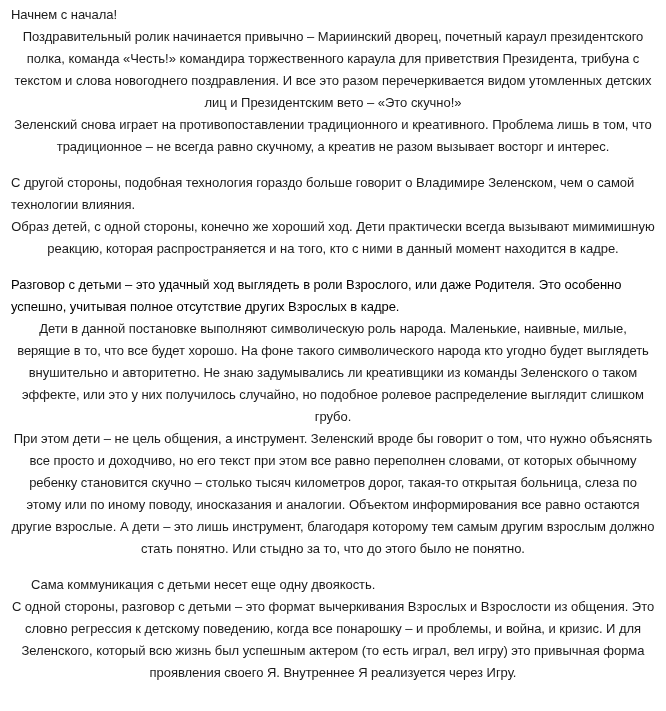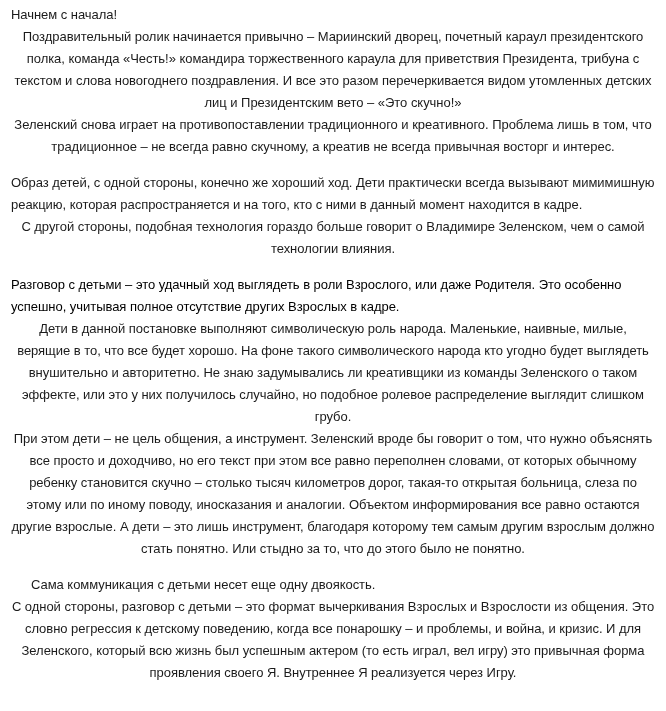--- a/index.html
+++ b/index.html
@@ -42,25 +42,25 @@
     text-align: center;
   }
 </style>
 </head>
 <body style="background: rgb(255, 255, 255);">
 
 <div id="article">
     <div class="para-block">
       <p class="line-run" style="color: rgb(27, 27, 27);">Начнем с начала!</p>
       <p class="line-run" style="color: rgb(27, 27, 27);">Поздравительный ролик начинается привычно – Мариинский дворец, почетный караул президентского полка, команда «Честь!» командира торжественного караула для приветствия Президента, трибуна с текстом и слова новогоднего поздравления. И все это разом перечеркивается видом утомленных детских лиц и Президентским вето – «Это скучно!»</p>
-      <p class="line-run" style="color: rgb(27, 27, 27);">Зеленский снова играет на противопоставлении традиционного и креативного. Проблема лишь в том, что традиционное – не всегда равно скучному, а креатив не всегда привычная восторг и интерес.</p>
+      <p class="line-run" style="color: rgb(27, 27, 27);">Зеленский снова играет на противопоставлении традиционного и креативного. Проблема лишь в том, что традиционное – не всегда равно скучному, а креатив не разом вызывает восторг и интерес.</p>
     </div>
     <div class="para-block">
+      <p class="line-run" style="color: rgb(27, 27, 27);">С другой стороны, подобная технология гораздо больше говорит о Владимире Зеленском, чем о самой технологии влияния.</p>
       <p class="line-run" style="color: rgb(27, 27, 27);">Образ детей, с одной стороны, конечно же хороший ход. Дети практически всегда вызывают мимимишную реакцию, которая распространяется и на того, кто с ними в данный момент находится в кадре.</p>
-      <p class="line-run" style="color: rgb(27, 27, 27);">С другой стороны, подобная технология гораздо больше говорит о Владимире Зеленском, чем о самой технологии влияния.</p>
     </div>
     <div class="para-block">
       <p class="line-run" style="color: #000000;">Разговор с детьми – это удачный ход выглядеть в роли Взрослого, или даже Родителя. Это особенно успешно, учитывая полное отсутствие других Взрослых в кадре.</p>
       <p class="line-run" style="color: rgb(27, 27, 27);">Дети в данной постановке выполняют символическую роль народа. Маленькие, наивные, милые, верящие в то, что все будет хорошо. На фоне такого символического народа кто угодно будет выглядеть внушительно и авторитетно. Не знаю задумывались ли креативщики из команды Зеленского о таком эффекте, или это у них получилось случайно, но подобное ролевое распределение выглядит слишком грубо.</p>
       <p class="line-run" style="color: rgb(27, 27, 27);">При этом дети – не цель общения, а инструмент. Зеленский вроде бы говорит о том, что нужно объяснять все просто и доходчиво, но его текст при этом все равно переполнен словами, от которых обычному ребенку становится скучно – столько тысяч километров дорог, такая-то открытая больница, слеза по этому или по иному поводу, иносказания и аналогии. Объектом информирования все равно остаются другие взрослые. А дети – это лишь инструмент, благодаря которому тем самым другим взрослым должно стать понятно. Или стыдно за то, что до этого было не понятно.</p>
     </div>
     <div class="para-block">
       <p class="line-run" style="color: rgb(27, 27, 27); margin-left: 20px;">Сама коммуникация с детьми несет еще одну двоякость.</p>
       <p class="line-run" style="color: rgb(27, 27, 27);">С одной стороны, разговор с детьми – это формат вычеркивания Взрослых и Взрослости из общения. Это словно регрессия к детскому поведению, когда все понарошку – и проблемы, и война, и кризис. И для Зеленского, который всю жизнь был успешным актером (то есть играл, вел игру) это привычная форма проявления своего Я. Внутреннее Я реализуется через Игру.</p>
     </div>

